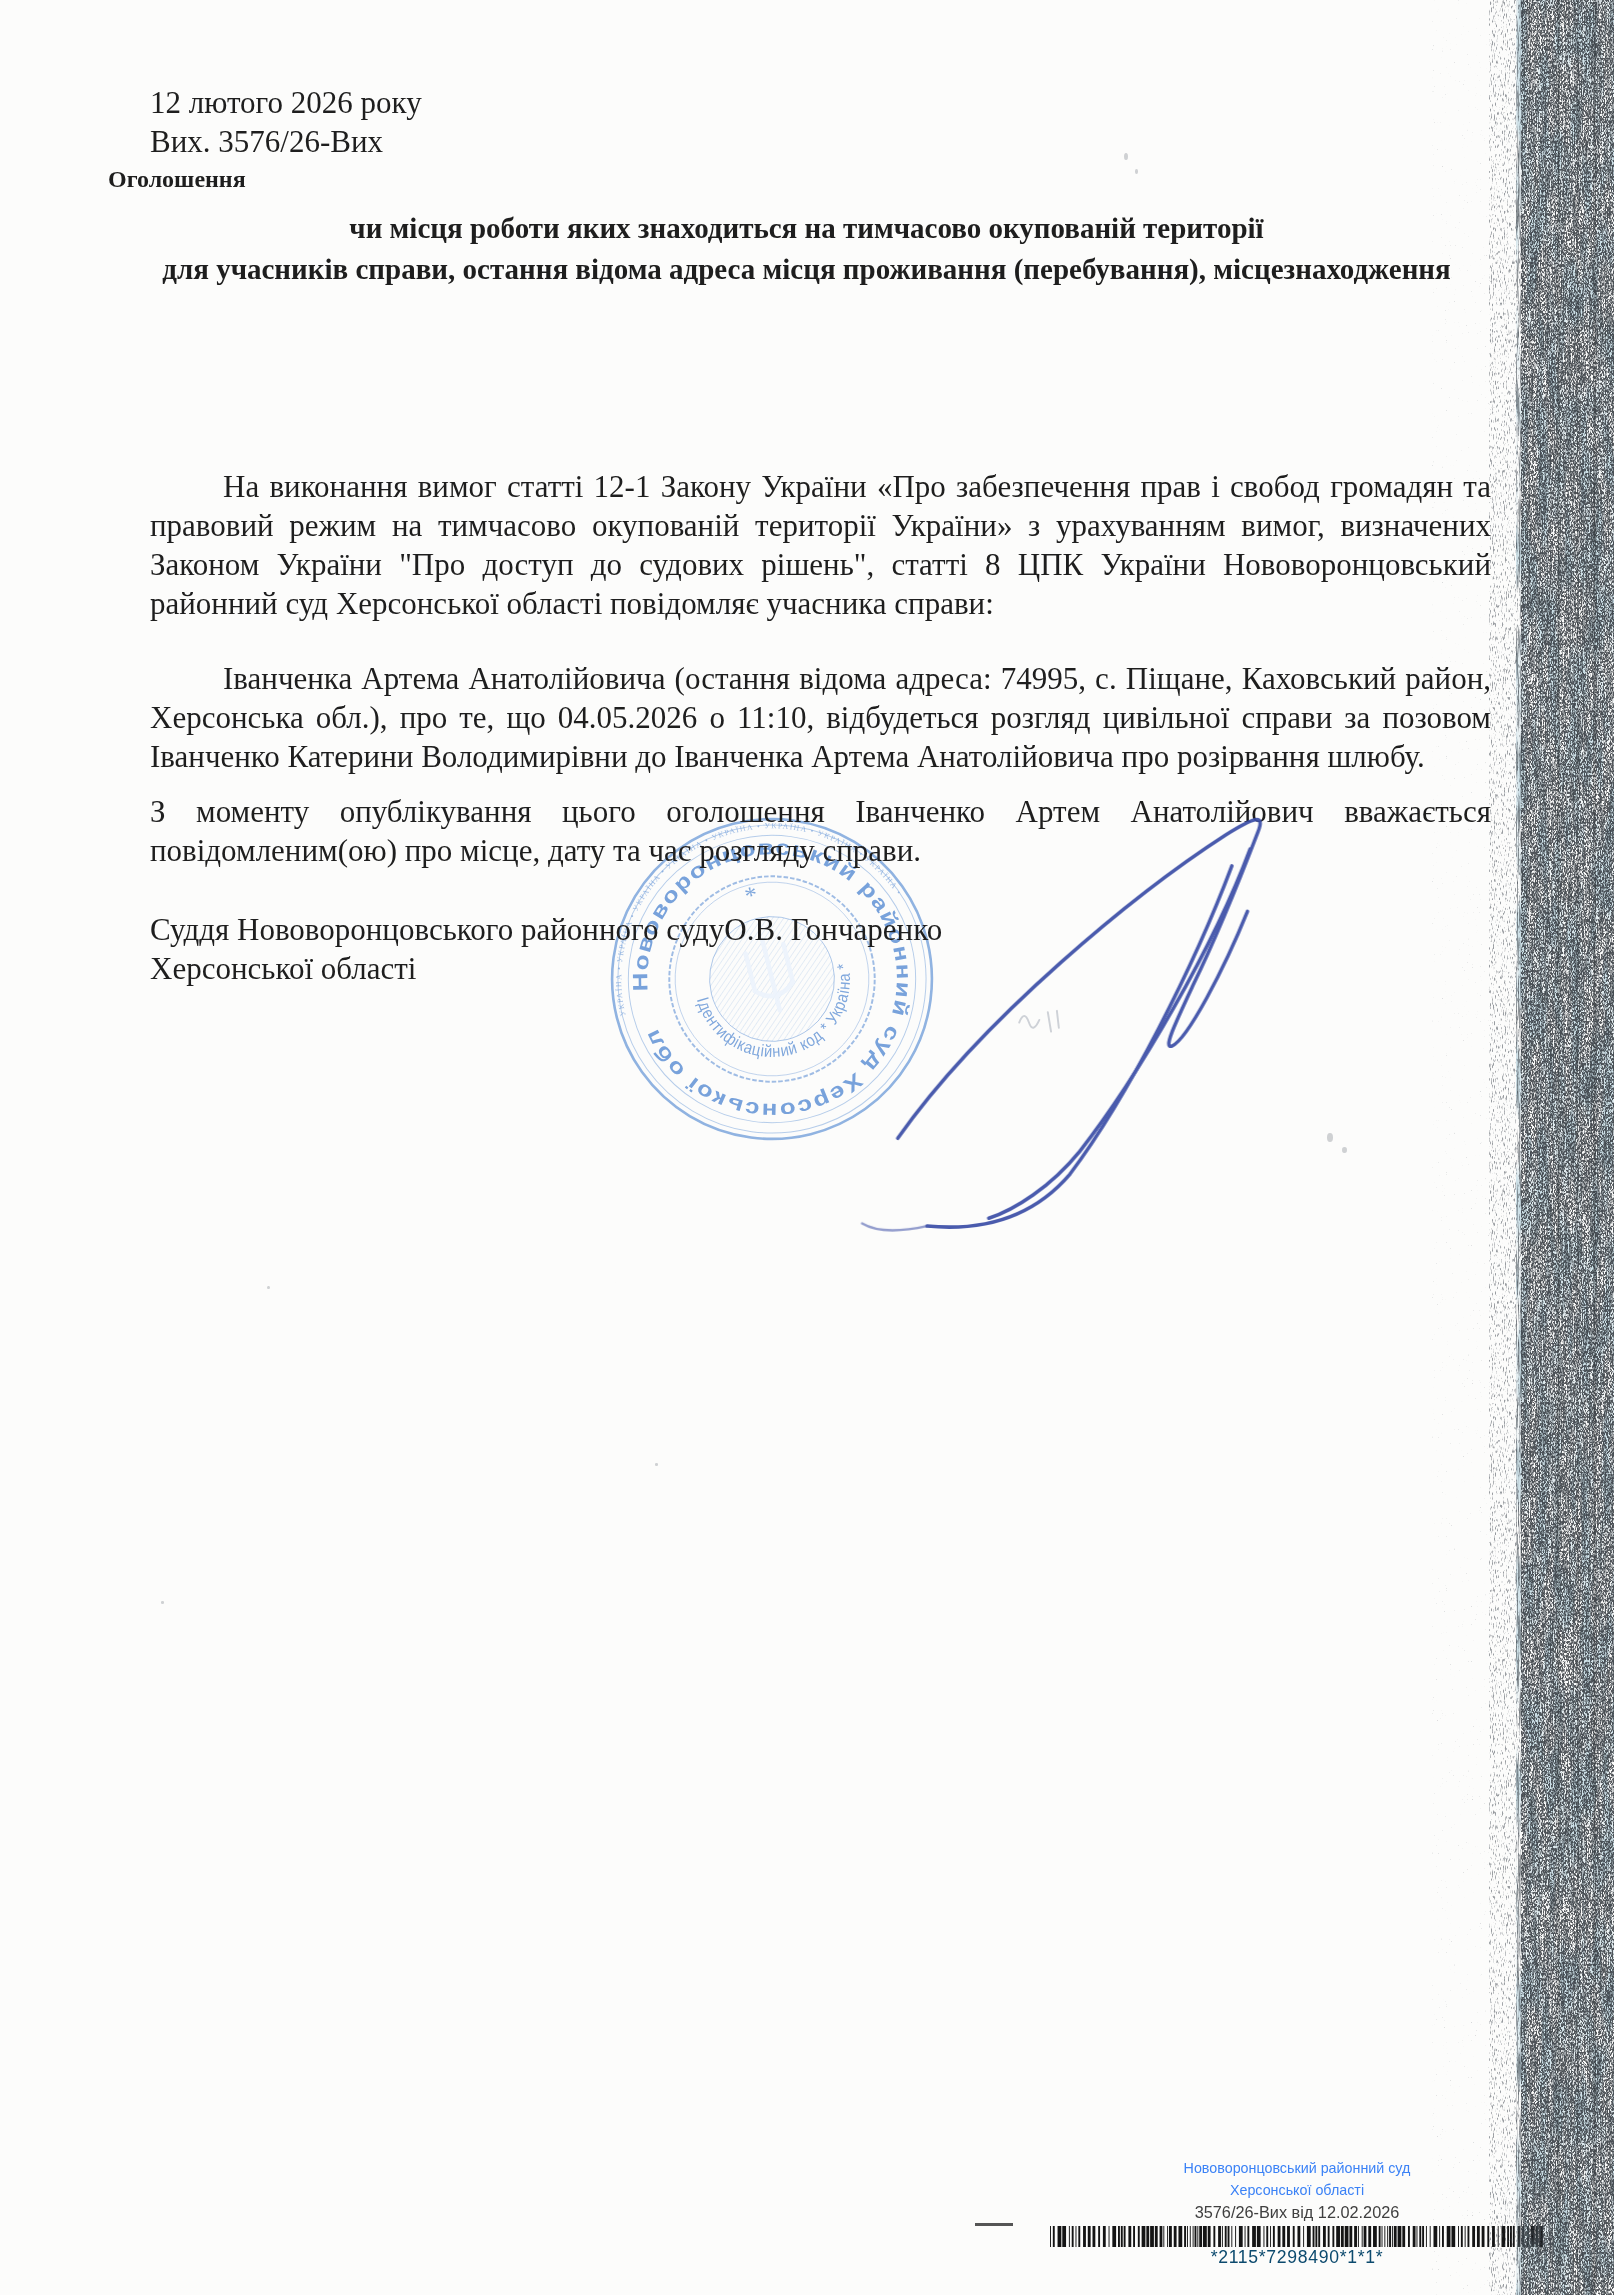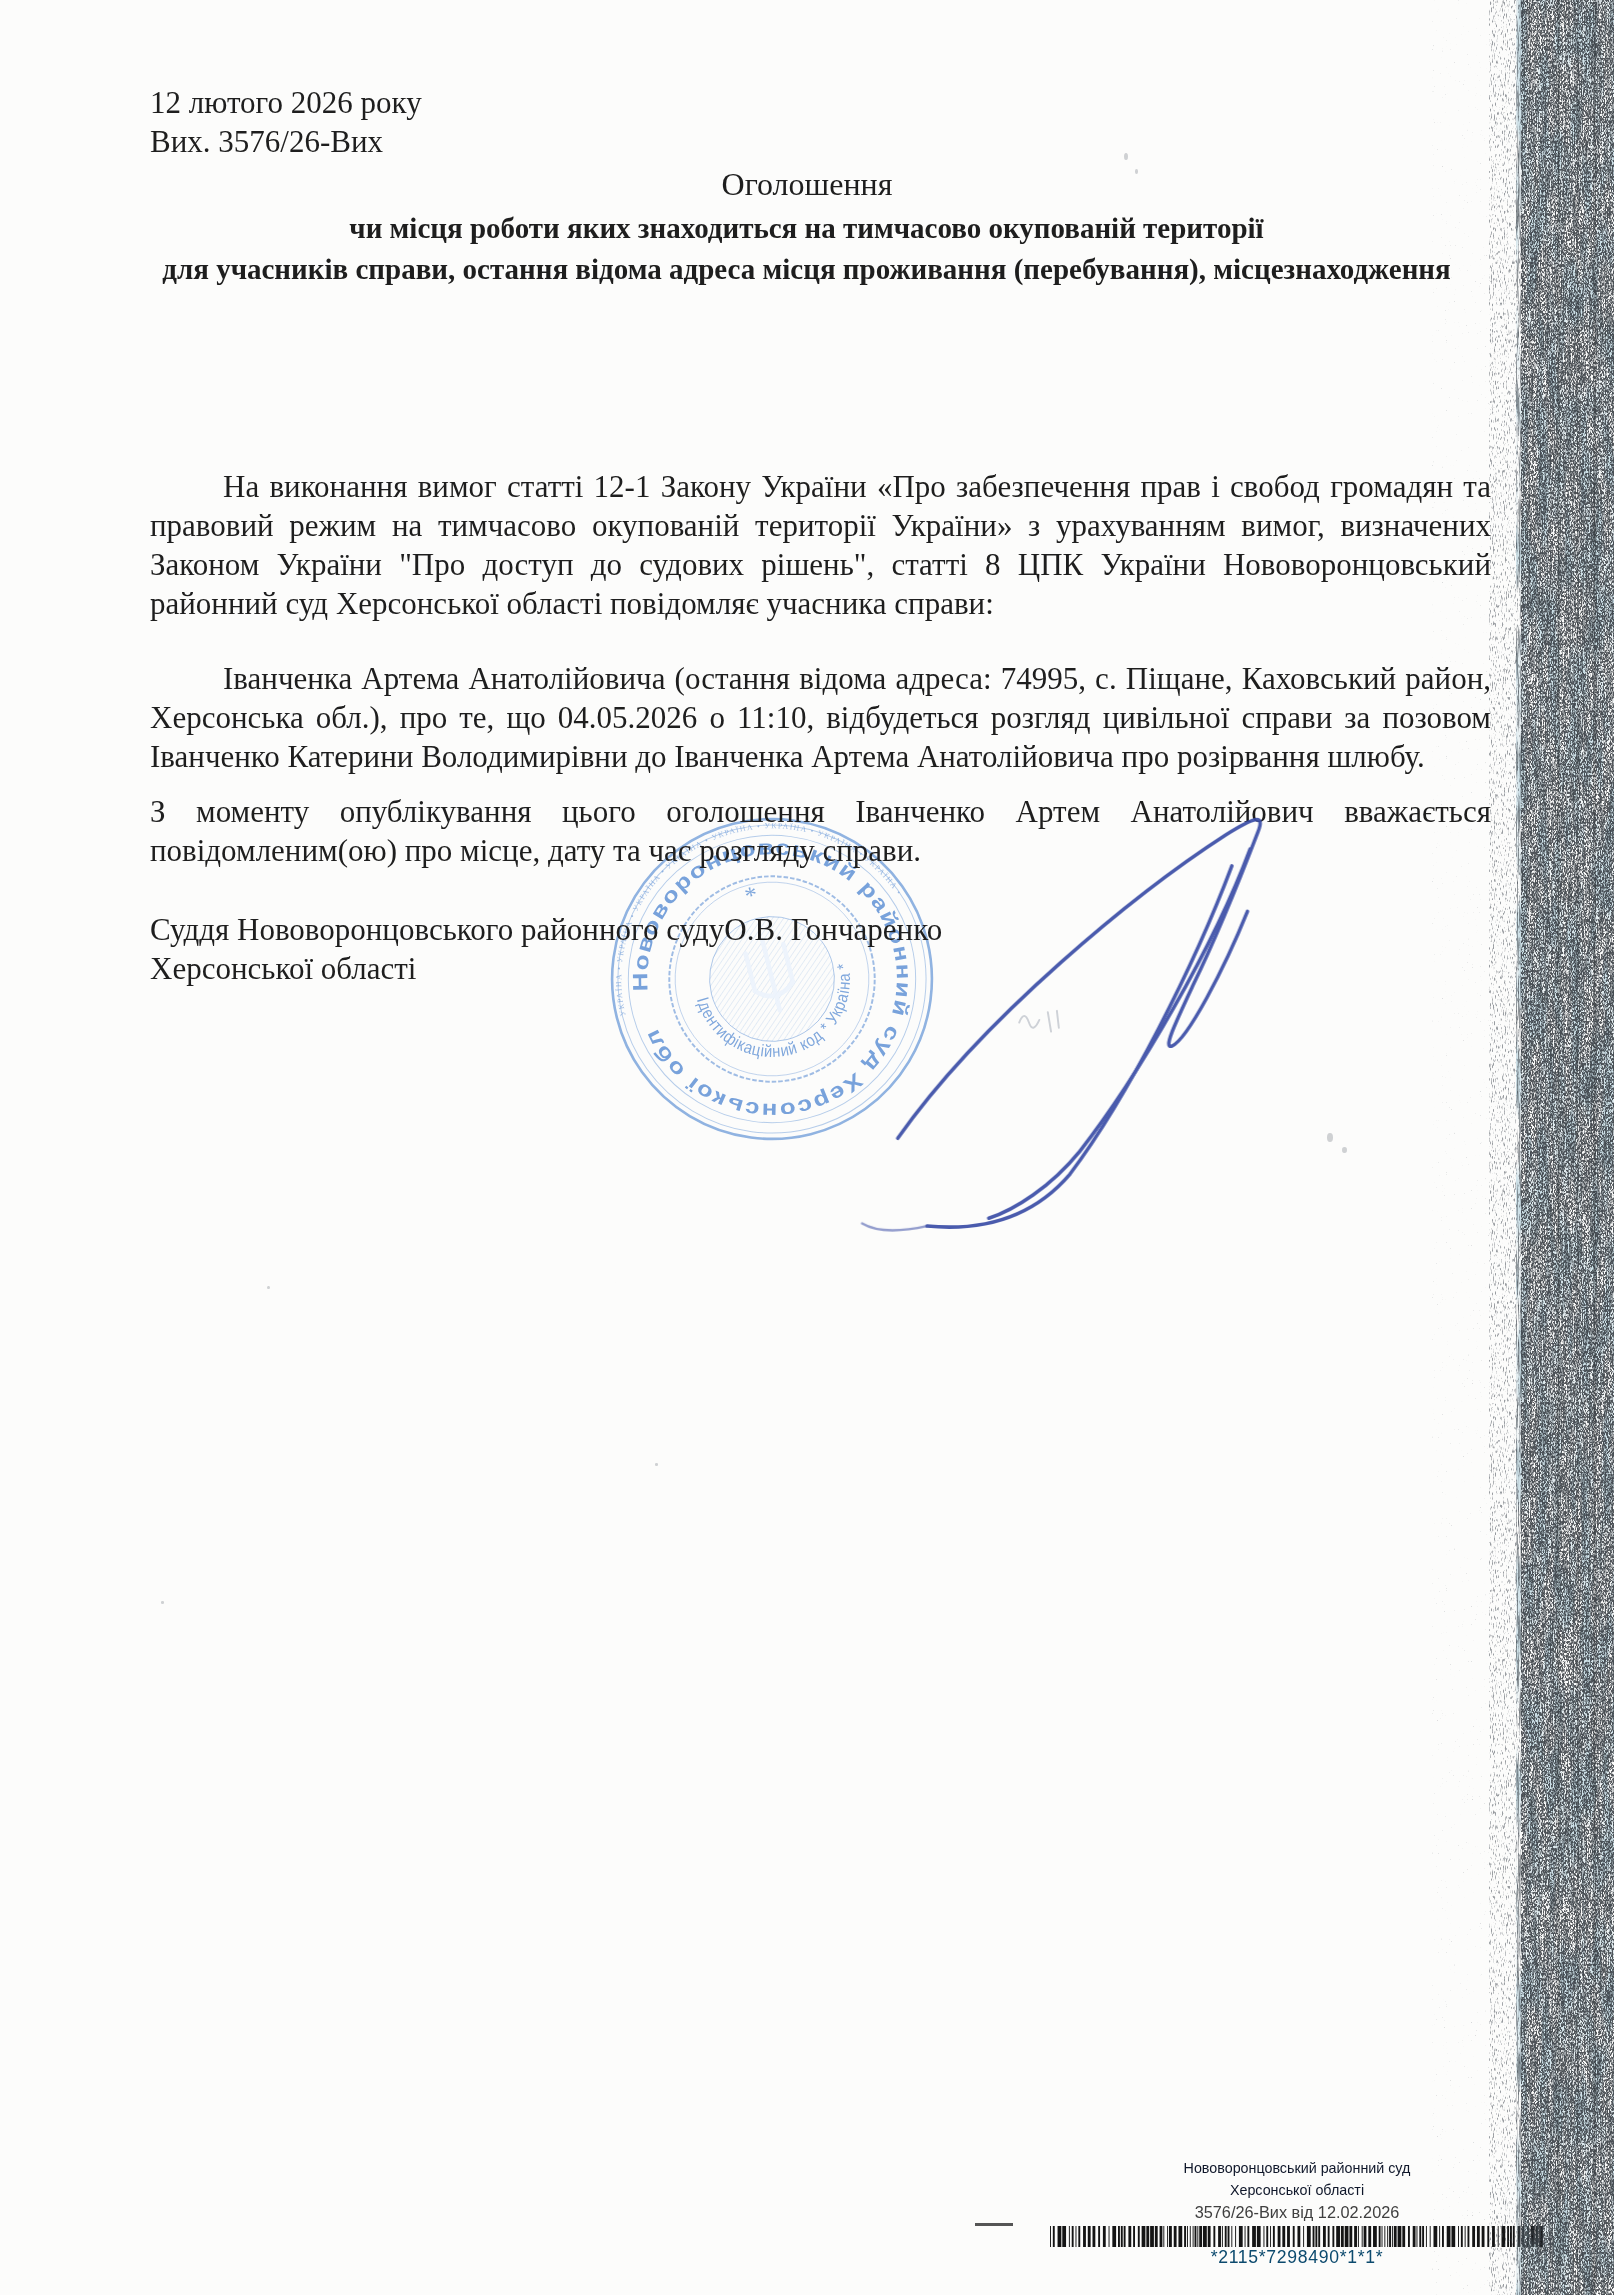--- a/index.html
+++ b/index.html
@@ -3,40 +3,40 @@
 <meta charset="utf-8">
 <style>
   html,body{margin:0;padding:0;}
   body{width:1614px;height:2295px;position:relative;background:#fcfcfb;overflow:hidden;
        font-family:"Liberation Serif","DejaVu Serif",serif;color:#1e1e1e;
        -webkit-font-smoothing:antialiased;}
   .abs{position:absolute;}
   .sans{font-family:"Liberation Sans","DejaVu Sans",sans-serif;}
 
   .header-block{left:150px;top:83px;font-size:31px;line-height:39px;z-index:3;}
-  .doc-title{left:108px;top:166px;width:1398px;text-align:center;font-size:32px;font-weight:normal;z-index:3;}
+  .doc-title{left:108px;top:166px;width:1398px;text-align:left;font-size:24px;font-weight:bold;z-index:3;}
   .doc-subtitle{left:88px;top:208px;width:1437px;text-align:center;font-size:29px;font-weight:bold;line-height:41px;z-index:3;}
   .case-block{left:150px;top:313px;font-size:31px;line-height:40px;z-index:3;}
   .case-block b{font-weight:bold;}
 
   .body-text{left:150px;width:1341px;font-size:31px;line-height:39px;text-align:justify;z-index:3;}
   .body-text p{margin:0;}
   .indent p{text-indent:73px;margin-top:36px;}
   .p12{top:431px;}
   .p3{top:792px;}
 
   .judge-row{left:150px;top:910px;width:1341px;display:flex;
              align-items:flex-start;font-size:31px;line-height:39px;z-index:3;}
 
   .stamp-svg{left:603px;top:810px;z-index:2;}
   .sig-svg{left:800px;top:784px;z-index:4;}
   .scribble-svg{left:1014px;top:995px;z-index:4;}
 
   .footer-block{left:1024px;top:2158px;width:546px;text-align:center;z-index:3;}
-  .footer-line12{font-size:14.3px;line-height:21.5px;color:#0f172a;}
+  .footer-line12{font-size:14.3px;line-height:21.5px;color:#3b82f6;}
   .footer-line3{font-size:16.3px;line-height:23.4px;color:#404040;}
   .barcode-wrap{margin:1.3px auto 0;width:494px;height:21px;}
   .barcode-caption{font-size:17.6px;letter-spacing:0.7px;color:#0c4a6e;margin-top:0px;}
 
   .noise-svg{right:0;top:0;z-index:6;pointer-events:none;}
   .pagenoise-svg{left:0;top:0;z-index:1;pointer-events:none;}
 
   .fleck{position:absolute;background:#5a626d;border-radius:50%;opacity:.28;z-index:1;}
   .barcode-dash{position:absolute;left:975px;top:2223px;width:38px;height:2.6px;background:#1d1d1d;opacity:.75;z-index:3;}
 </style>

